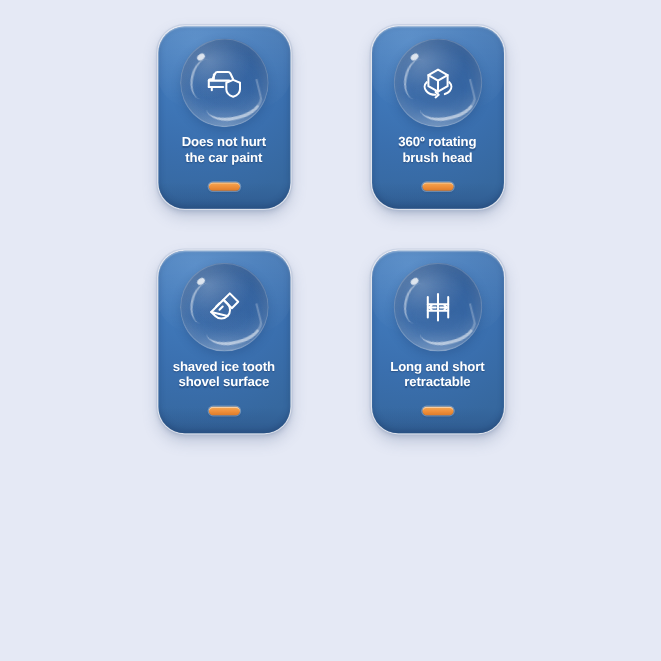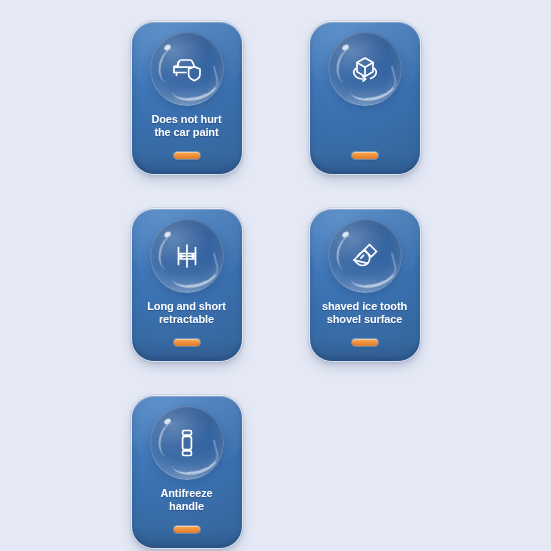--- a/index.html
+++ b/index.html
@@ -210,20 +210,40 @@
       <span class="spec-crescent"></span>
       <svg class="icon-svg" viewBox="0 0 36 36">
         <polygon points="18,7 26,11.6 26,20.8 18,25.4 10,20.8 10,11.6"></polygon>
         <path d="M10 11.6 L18 16.2 L26 11.6"></path>
         <path d="M18 16.2 L18 25.4"></path>
         <path d="M8.6 17.5 C6.4 19.6 6.2 22.6 8.4 25 C10.2 27 13.2 28 16 28"></path>
         <polyline points="16,25.6 18.6,28 16,30.2"></polyline>
         <path d="M27.4 17.5 C29.6 19.6 29.8 22.6 27.6 25 C26.6 26.1 25.2 26.9 23.7 27.4"></path>
       </svg>
     </div>
+    <div class="card-label">360º rotating
+brush head</div>
+    <div class="pill"></div>
+  </div>
+
+  <div class="feature-card">
+    <div class="icon-bubble">
+      <span class="spec-dot"></span>
+      <span class="spec-streak"></span>
+      <span class="spec-crescent"></span>
+      <svg class="icon-svg" viewBox="0 0 36 36">
+        <path d="M22.5 6.5 L29.5 13.5 L24.2 18.8 L17.2 11.8 Z"></path>
+        <path d="M17.2 11.8 L20.6 15.2 C23.4 18 23.4 22.6 20.6 25.4 C17.8 28.2 13.2 28.2 10.4 25.4 L7 22 Z"></path>
+        <path d="M7 22 L20.6 25.4"></path>
+        <path d="M13.9 14.7 L11.2 17.4"></path>
+        <path d="M16.6 17.4 L13.9 20.1"></path>
+      </svg>
+    </div>
+    <div class="card-label">shaved ice tooth
+shovel surface</div>
     <div class="pill"></div>
   </div>
 
   <div class="feature-card">
     <div class="icon-bubble">
       <span class="spec-dot"></span>
       <span class="spec-streak"></span>
       <span class="spec-crescent"></span>
       <svg class="icon-svg" viewBox="0 0 36 36">
         <path d="M18 7 L18 29"></path>
@@ -235,48 +255,15 @@
         <polyline points="12.6,16.5 10.6,18.2 12.6,20"></polyline>
         <path d="M19.8 18.2 L25.2 18.2"></path>
         <polyline points="23.4,16.5 25.4,18.2 23.4,20"></polyline>
       </svg>
     </div>
     <div class="card-label">Long and short
 retractable</div>
     <div class="pill"></div>
   </div>
 
-  <div class="feature-card">
-    <div class="icon-bubble">
-      <span class="spec-dot"></span>
-      <span class="spec-streak"></span>
-      <span class="spec-crescent"></span>
-      <svg class="icon-svg" viewBox="0 0 36 36">
-        <path d="M22.5 6.5 L29.5 13.5 L24.2 18.8 L17.2 11.8 Z"></path>
-        <path d="M17.2 11.8 L20.6 15.2 C23.4 18 23.4 22.6 20.6 25.4 C17.8 28.2 13.2 28.2 10.4 25.4 L7 22 Z"></path>
-        <path d="M7 22 L20.6 25.4"></path>
-        <path d="M13.9 14.7 L11.2 17.4"></path>
-        <path d="M16.6 17.4 L13.9 20.1"></path>
-      </svg>
-    </div>
-    <div class="card-label">shaved ice tooth
-shovel surface</div>
-    <div class="pill"></div>
-  </div>
-
-
-  <div class="feature-card">
-    <div class="icon-bubble">
-      <span class="spec-dot"></span>
-      <span class="spec-streak"></span>
-      <span class="spec-crescent"></span>
-      <svg class="icon-svg" viewBox="0 0 36 36">
-        <rect x="13.6" y="5.5" width="8.8" height="4.6" rx="1.3"></rect>
-        <rect x="13.6" y="11.4" width="8.8" height="13.2" rx="2.4"></rect>
-        <rect x="13.6" y="25.9" width="8.8" height="4.6" rx="1.3"></rect>
-      </svg>
-    </div>
-    <div class="card-label">Antifreeze
-handle</div>
-    <div class="pill"></div>
-  </div>
+
 
 </div>
 
 </body></html>

